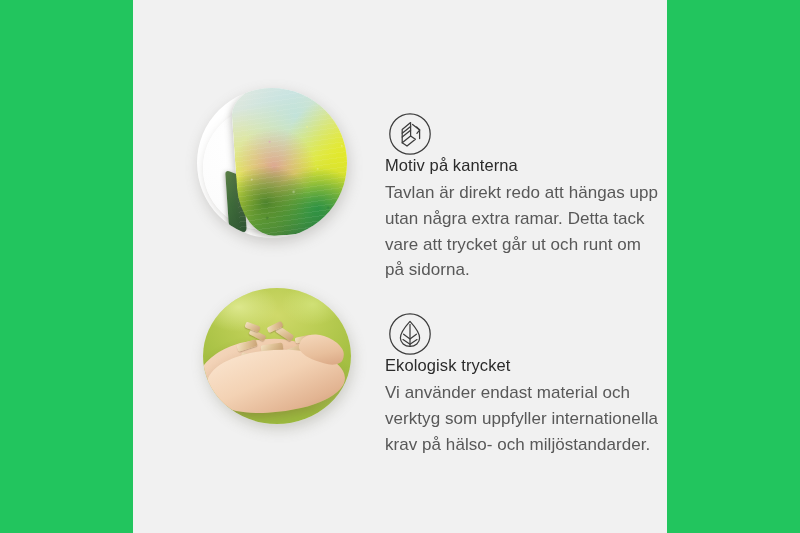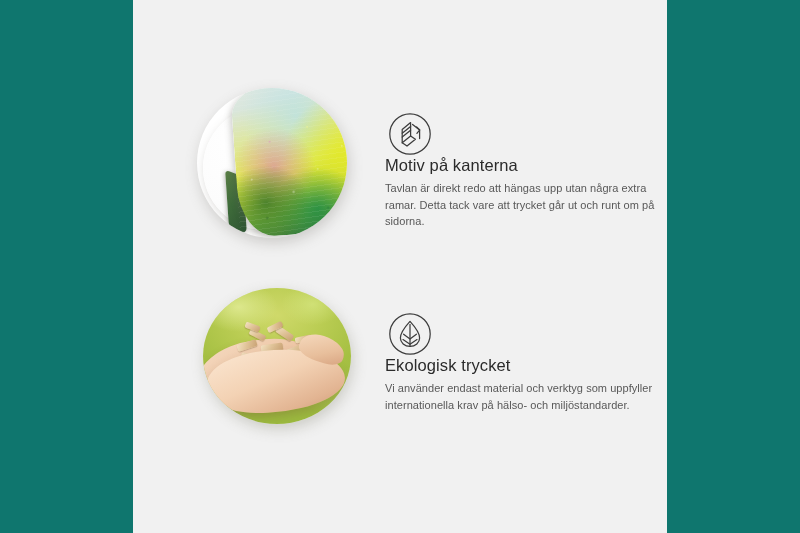--- a/index.html
+++ b/index.html
@@ -9,21 +9,21 @@
     height: 533px;
     overflow: hidden;
     background: #ffffff;
     font-family: "Liberation Sans", sans-serif;
   }
 
   #stage {
     position: relative;
     width: 800px;
     height: 533px;
-    background: #0f766e;
+    background: #22c55e;
   }
 
   
   .panel {
     position: absolute;
     left: 133px;
     top: 0;
     width: 534px;
     height: 533px;
     background: #f1f1f1;
@@ -213,21 +213,21 @@
     color: #2b2b2b;
     letter-spacing: .1px;
     line-height: 1.2;
   }
 
   .feature-body {
     position: absolute;
     left: 252px;
     top: 120px;
     width: 278px;
-    font-size: 11px;
+    font-size: 17px;
     font-weight: 400;
     color: #585858;
     line-height: 1.52;
     letter-spacing: .05px;
   }
 </style>
 </head>
 <body>
 
 <div id="stage">

